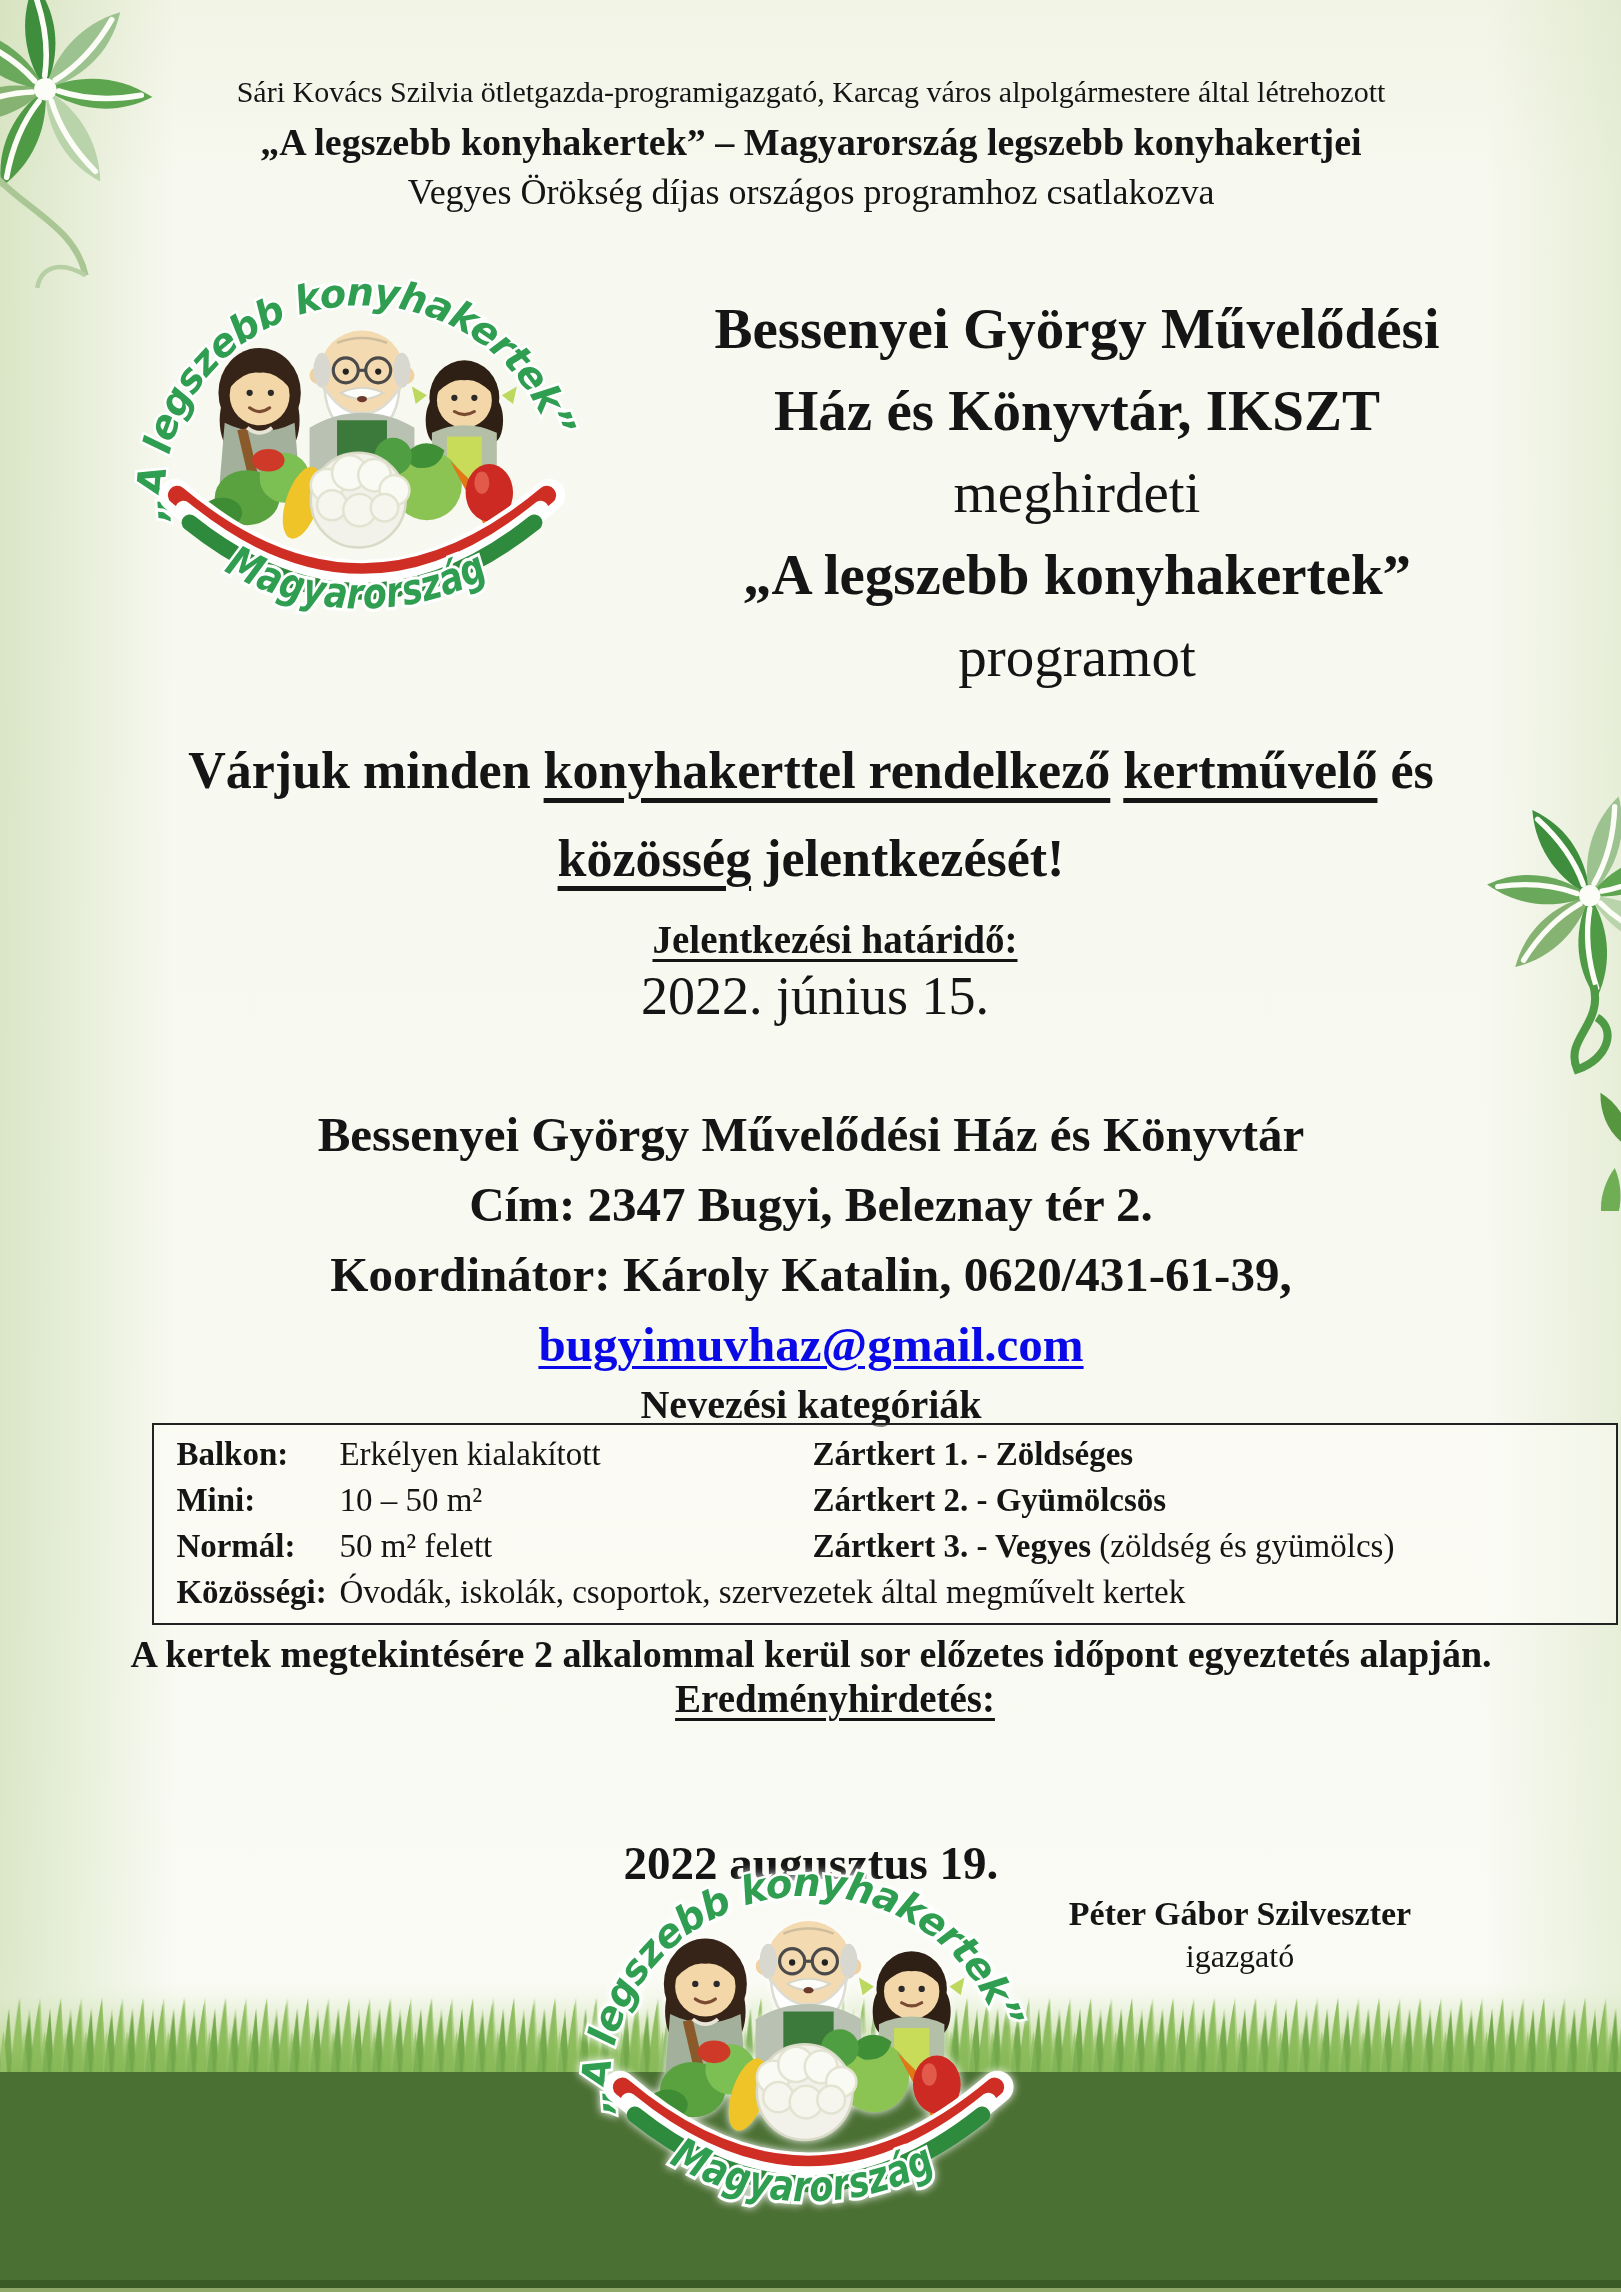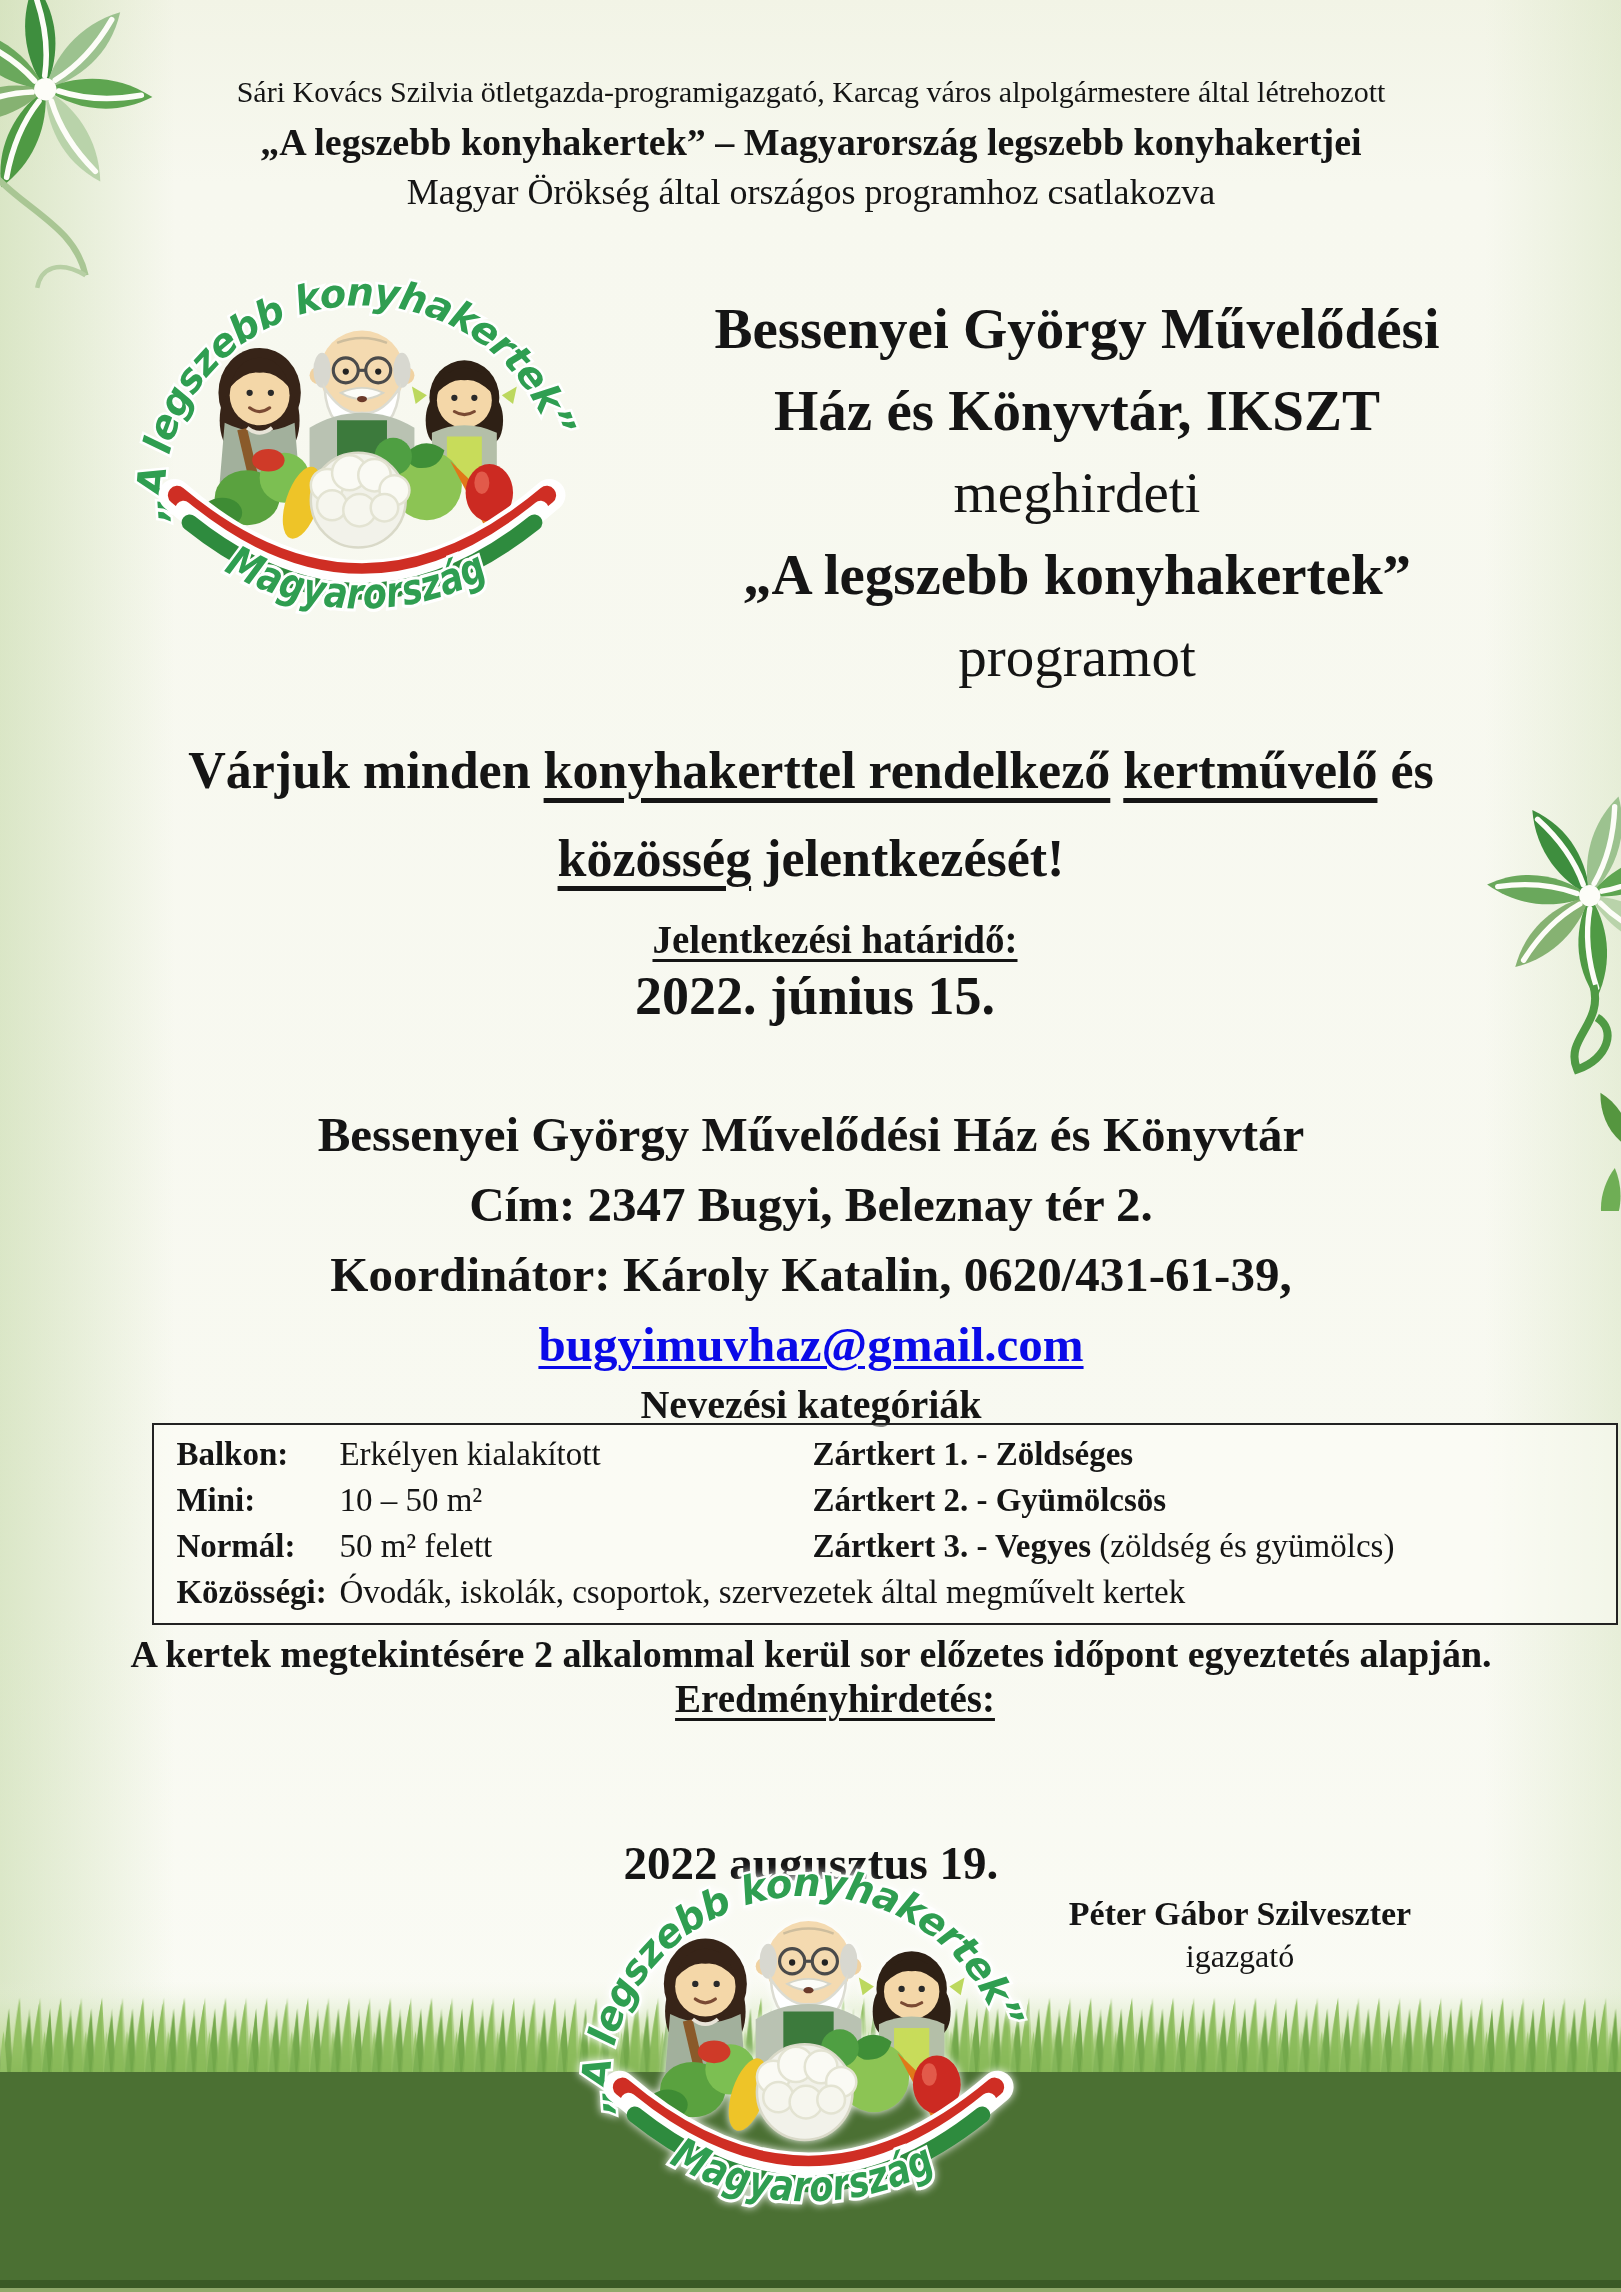--- a/index.html
+++ b/index.html
@@ -32,21 +32,21 @@
   .logo2 { left:551px; top:1843px; width:515px; height:390px; z-index:6;
     filter:drop-shadow(0 0 4.5px rgba(255,255,255,0.95)); }
   .logo1 svg, .logo2 svg { width:100%; height:100%; }
 
   .invite { top:727px; font-size:52px; font-weight:700; line-height:88px; }
   .invite .u { text-decoration:underline; text-decoration-thickness:4.5px; text-underline-offset:9.9px; }
 
   .sub-label { font-size:39px; font-weight:700; text-decoration:underline;
     text-decoration-thickness:2.7px; text-underline-offset:6.3px;padding-left:48px; }
   .deadline-label { top:917px; }
-  .big-date { top:965px; font-size:54px; font-weight:700;padding-left:8px; }
+  .big-date { top:965px; font-size:54px; font-weight:400;padding-left:8px; }
   .app-label { top:1051px; }
 
   .contact { top:1100px; font-size:49px; font-weight:700; line-height:70px; }
   .email { color:#0a0ae8; text-decoration:underline; text-decoration-thickness:2.7px; text-underline-offset:5.4px; }
 
   .cat-title { top:1381px; font-size:40px; font-weight:700; }
   .cat-table { left:152px; top:1423px; width:1466px; border:2.7px solid #222;
     background:rgba(253,253,248,0.5); padding:6.3px 0 8px 22.4px; }
   .cat-row { display:grid; grid-template-columns:163px 473px 1fr; align-items:center;
     min-height:46px; font-size:33px; }
@@ -228,21 +228,21 @@
   <svg class="deco-r" viewBox="0 0 250 480">
     <use href="#flower-def" xlink:href="#flower-def" transform="translate(214,128) rotate(-20) scale(1.2)"></use>
     <path d="M218,228 C230,272 185,287 200,322 C235,310 244,277 222,264" stroke="#4f9a44" stroke-width="9" fill="none"></path>
     <path transform="translate(226,348) rotate(150) scale(0.75)" d="M0,0 C16,-26 22,-62 2,-96 C-18,-62 -14,-26 0,0 Z" fill="#55963f"></path>
     <path transform="translate(242,432) rotate(185) scale(0.8)" d="M0,0 C16,-26 22,-62 2,-96 C-18,-62 -14,-26 0,0 Z" fill="#6fae55"></path>
   </svg>
 
   <div class="abs center hdr">
     <div class="hdr-1">Sári Kovács Szilvia ötletgazda-programigazgató, Karcag város alpolgármestere által létrehozott</div>
     <div class="hdr-2">„A legszebb konyhakertek” – Magyarország legszebb konyhakertjei</div>
-    <div class="hdr-3">Magyar Örökség által országos programhoz csatlakozva</div>
+    <div class="hdr-3">Vegyes Örökség díjas országos programhoz csatlakozva</div>
   </div>
 
   <div class="abs logo1">
     <svg viewBox="0 0 400 310">
         <use href="#kk-logo" xlink:href="#kk-logo"></use>
       </svg>
   </div>
 
   <div class="abs center invite">
     <div>

